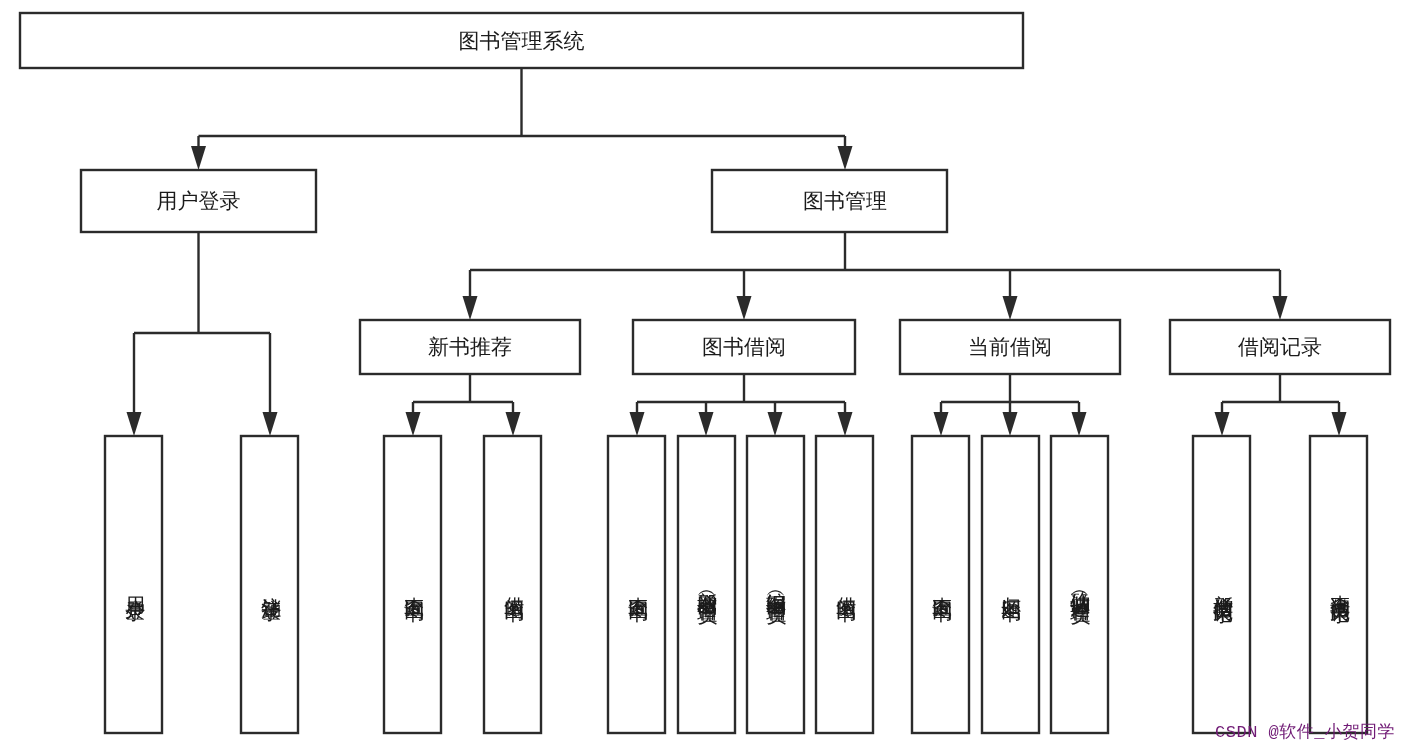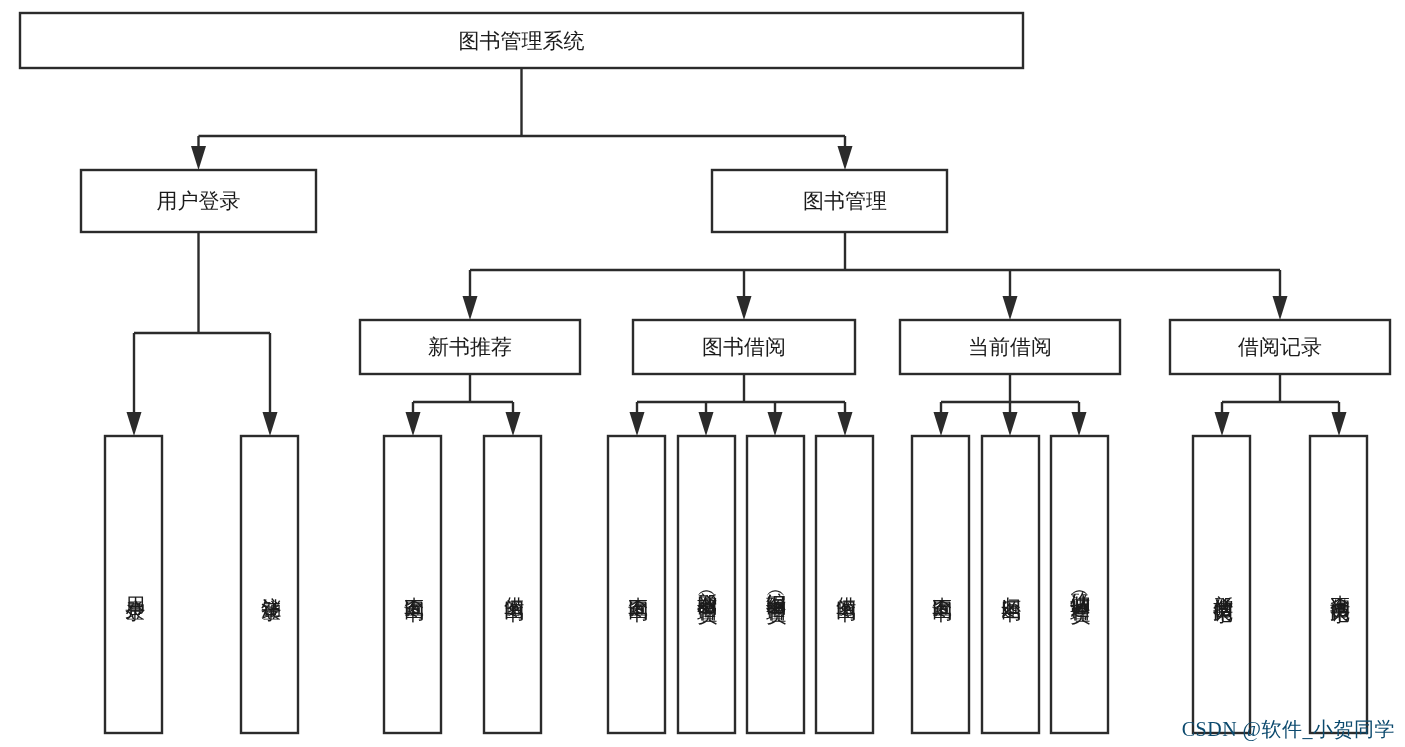--- a/index.html
+++ b/index.html
@@ -51,23 +51,23 @@
     stroke-linecap: butt;
   }
   .edge-arrow {
     fill: #2b2b2b;
     stroke: none;
   }
   .watermark {
     position: absolute;
     right: 10px;
     bottom: 4px;
-    font-family: Liberation Serif, serif;
-    font-size: 20px;
-    color: #0c4a6e;
+    font-family: Liberation Mono, monospace;
+    font-size: 17px;
+    color: #701a75;
     white-space: nowrap;
     letter-spacing: 0.5px;
     pointer-events: none;
   }
 </style>
 </head>
 <body>
 
 <div id="diagram-root">
 

